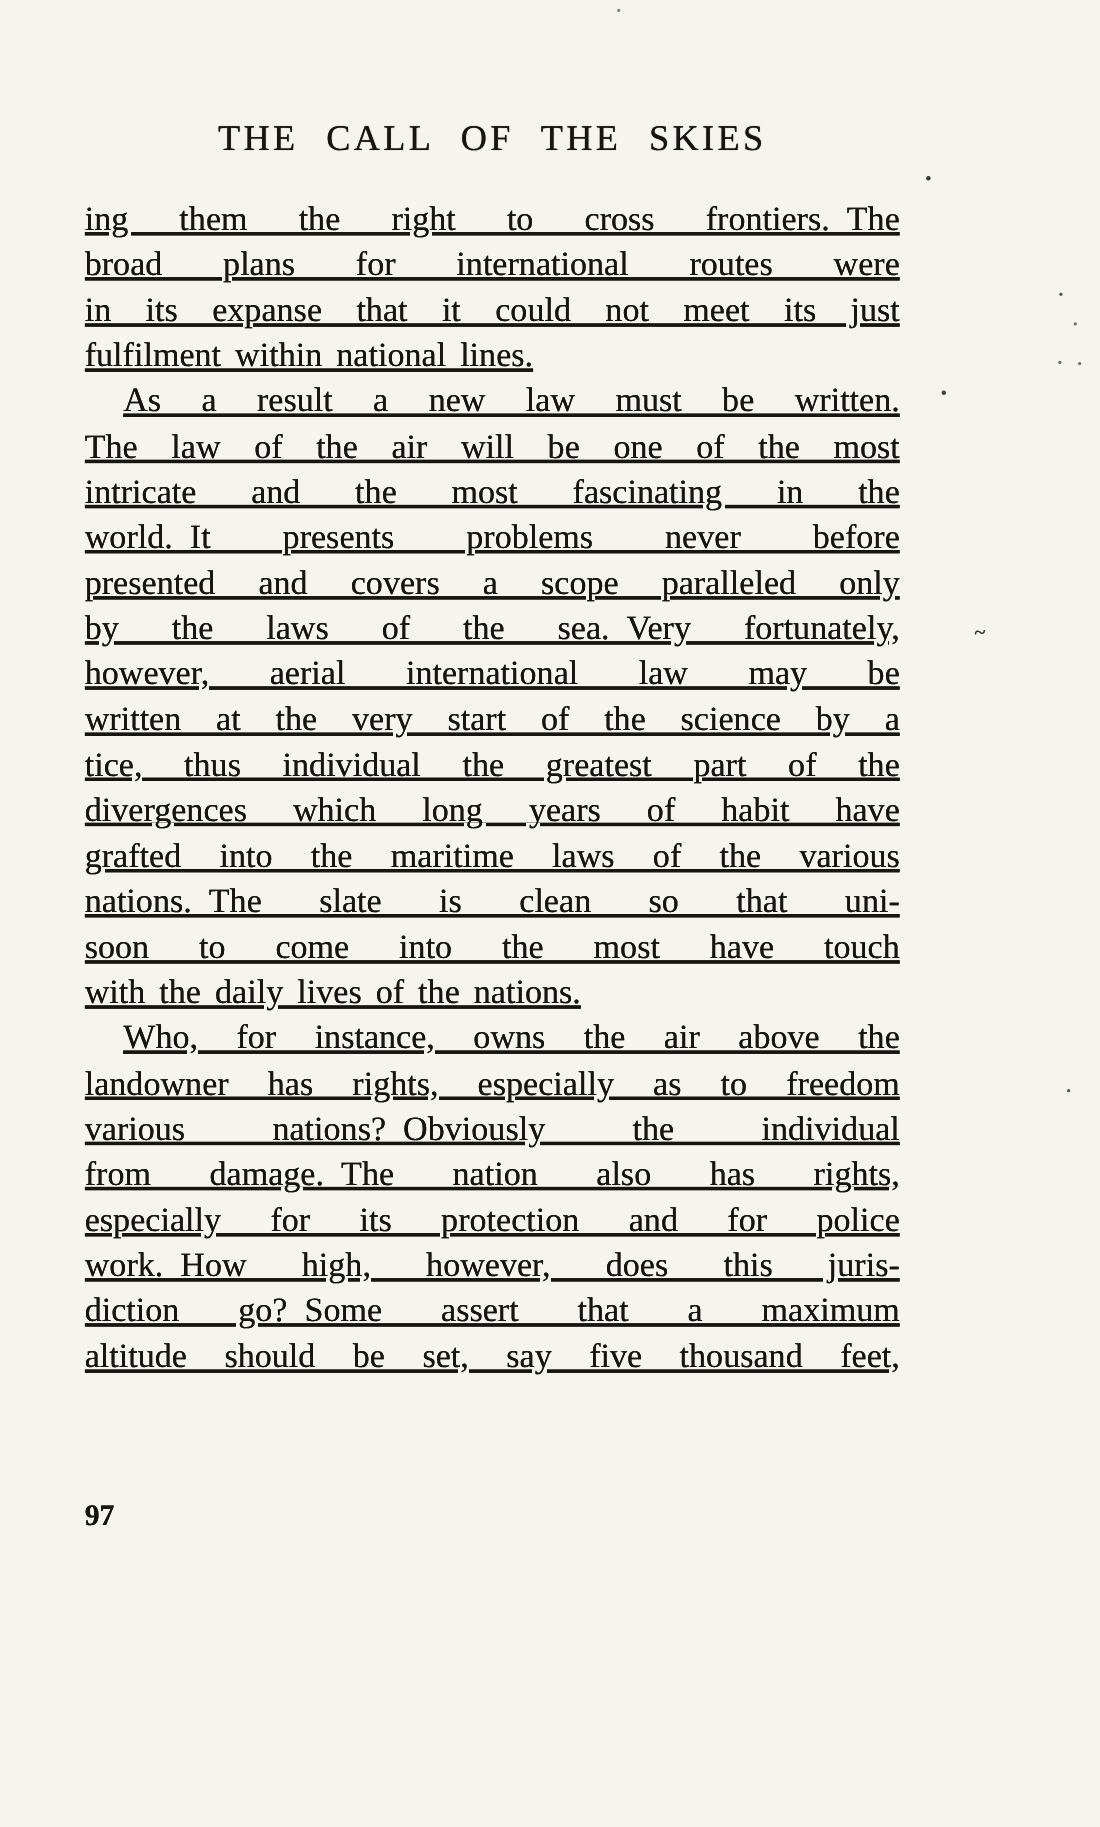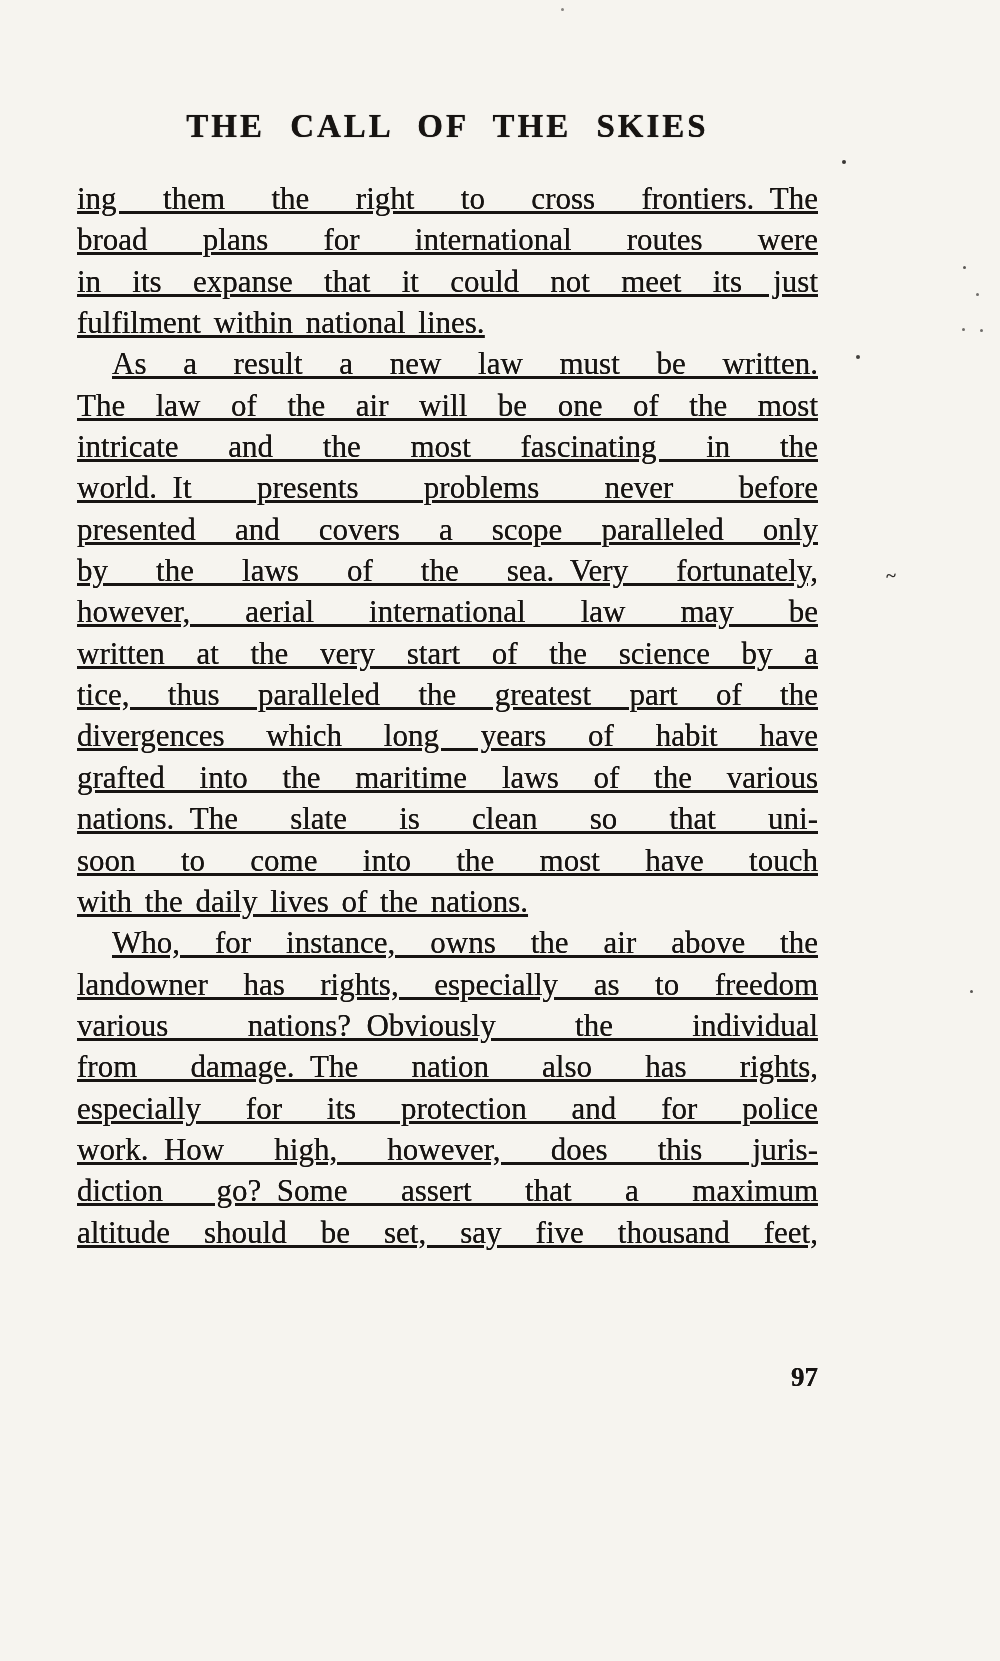--- a/index.html
+++ b/index.html
@@ -24,21 +24,20 @@
     left: 77px;
     top: 106px;
     width: 741px;
     text-align: center;
     font-size: 33px;
     line-height: 40px;
     letter-spacing: 3px;
     word-spacing: 14px;
     white-space: nowrap;
     text-shadow: 0 0 0.7px currentColor;
-    font-weight: bold;
   }
   #text-block {
     position: absolute;
     left: 77px;
     top: 178px;
     width: 741px;
     font-size: 31px;
     word-spacing: 5px;
     text-shadow: 0 0 0.6px currentColor;
     text-decoration: underline;
@@ -54,21 +53,21 @@
     text-align-last: left;
   }
   .tline.indent {
     text-indent: 35px;
   }
   #page-number {
     position: absolute;
     left: 77px;
     top: 1360px;
     width: 741px;
-    text-align: right;
+    text-align: left;
     font-size: 27px;
     line-height: 34px;
     font-weight: 700;
     text-shadow: 0 0 0.5px currentColor;
   }
   .speck {
     position: absolute;
     display: block;
   }
   .speck.dot {
@@ -93,21 +92,21 @@
       <div class="tline">in its expanse that it could not meet its just</div>
       <div class="tline flush-left">fulfilment within national lines.</div>
       <div class="tline indent">As a result a new law must be written.</div>
       <div class="tline">The law of the air will be one of the most</div>
       <div class="tline">intricate and the most fascinating in the</div>
       <div class="tline">world. It presents problems never before</div>
       <div class="tline">presented and covers a scope paralleled only</div>
       <div class="tline">by the laws of the sea. Very fortunately,</div>
       <div class="tline">however, aerial international law may be</div>
       <div class="tline">written at the very start of the science by a</div>
-      <div class="tline">tice, thus paralleled the greatest part of the</div>
+      <div class="tline">tice, thus individual the greatest part of the</div>
       <div class="tline">divergences which long years of habit have</div>
       <div class="tline">grafted into the maritime laws of the various</div>
       <div class="tline">nations. The slate is clean so that uni-</div>
       <div class="tline">soon to come into the most have touch</div>
       <div class="tline flush-left">with the daily lives of the nations.</div>
       <div class="tline indent">Who, for instance, owns the air above the</div>
       <div class="tline">landowner has rights, especially as to freedom</div>
       <div class="tline">various nations? Obviously the individual</div>
       <div class="tline">from damage. The nation also has rights,</div>
       <div class="tline">especially for its protection and for police</div>

